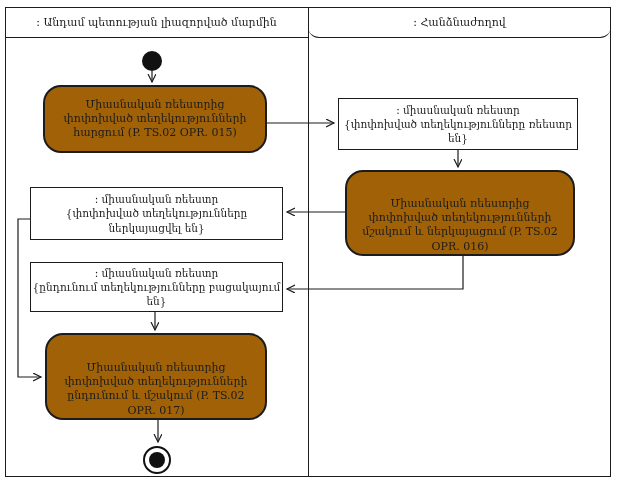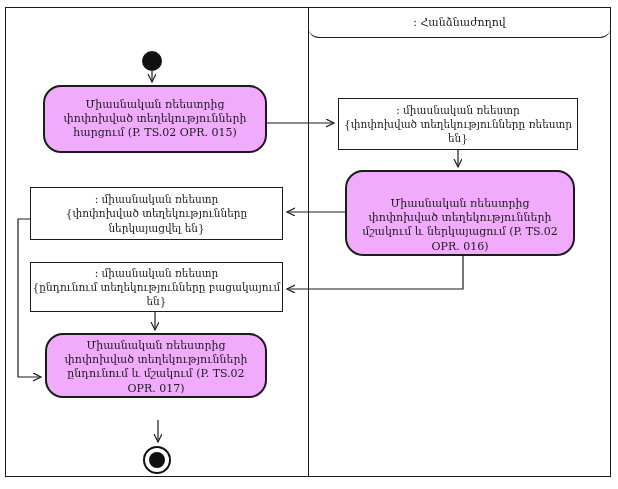--- a/index.html
+++ b/index.html
@@ -15,21 +15,21 @@
   .lane-divider{
     position:absolute;left:308px;top:7px;width:1px;height:470px;background:#1c1c1c;
   }
   .lane-header{
     position:absolute;top:7px;height:31px;display:flex;align-items:center;justify-content:center;
     border-bottom:1px solid #1c1c1c;box-sizing:border-box;font-size:11px;text-align:center;
   }
   .lane-header.left{left:5px;width:303px;}
   .lane-header.right{left:308px;width:303px;border-radius:11px;}
   .activity{
-    position:absolute;border:2px solid #1c1c1c;border-radius:18px;background:#f0abfc;
+    position:absolute;border:2px solid #1c1c1c;border-radius:18px;background:#a16207;
     box-sizing:border-box;display:flex;justify-content:center;
     font-size:11px;text-align:center;line-height:1.3;padding:6px 10px 0 10px;
   }
   .activity.centered{align-items:center;padding-top:0;}
   .activity.top{align-items:flex-end;}
   .objnode{
     position:absolute;border:1.5px solid #1c1c1c;background:#ffffff;box-sizing:border-box;
     display:flex;flex-direction:column;align-items:center;justify-content:center;
     font-size:10.5px;text-align:center;line-height:1.35;padding:2px 0;
   }
@@ -45,20 +45,23 @@
   svg.connectors{position:absolute;left:0;top:0;pointer-events:none;}
 </style>
 </head>
 <body>
 
 <div class="canvas">
 
   <div class="frame"></div>
   <div class="lane-divider"></div>
 
+  <div class="lane-header left">
+    <span>: Անդամ պետության լիազորված մարմին</span>
+  </div>
   <div class="lane-header right">
     <span>: Հանձնաժողով</span>
   </div>
 
   <svg class="connectors" width="618" height="489">
     <defs>
       <marker id="arrow" markerWidth="12" markerHeight="12" refX="8" refY="4" orient="auto" markerUnits="userSpaceOnUse">
         <path d="M0,0 L8,4 L0,8" fill="none" stroke="#1c1c1c" stroke-width="1.2"></path>
       </marker>
     </defs>
@@ -92,21 +95,21 @@
   <div class="objnode" style="left:30px;top:187px;width:253px;height:53px;">
     <span>: միասնական ռեեստր</span>
     <span>{փոփոխված տեղեկությունները ներկայացվել են}</span>
   </div>
 
   <div class="objnode" style="left:30px;top:262px;width:253px;height:50px;">
     <span>: միասնական ռեեստր</span>
     <span>{ընդունում տեղեկությունները բացակայում են}</span>
   </div>
 
-  <div class="activity top" style="left:45px;top:333px;width:222px;height:65px;">
+  <div class="activity top" style="left:45px;top:333px;width:222px;height:87px;">
     <span>Միասնական ռեեստրից փոփոխված տեղեկությունների ընդունում և մշակում (P. TS.02 OPR. 017)</span>
   </div>
 
   <div class="final-node">
     <div class="dot"></div>
   </div>
 
 </div>
 
 </body></html>

